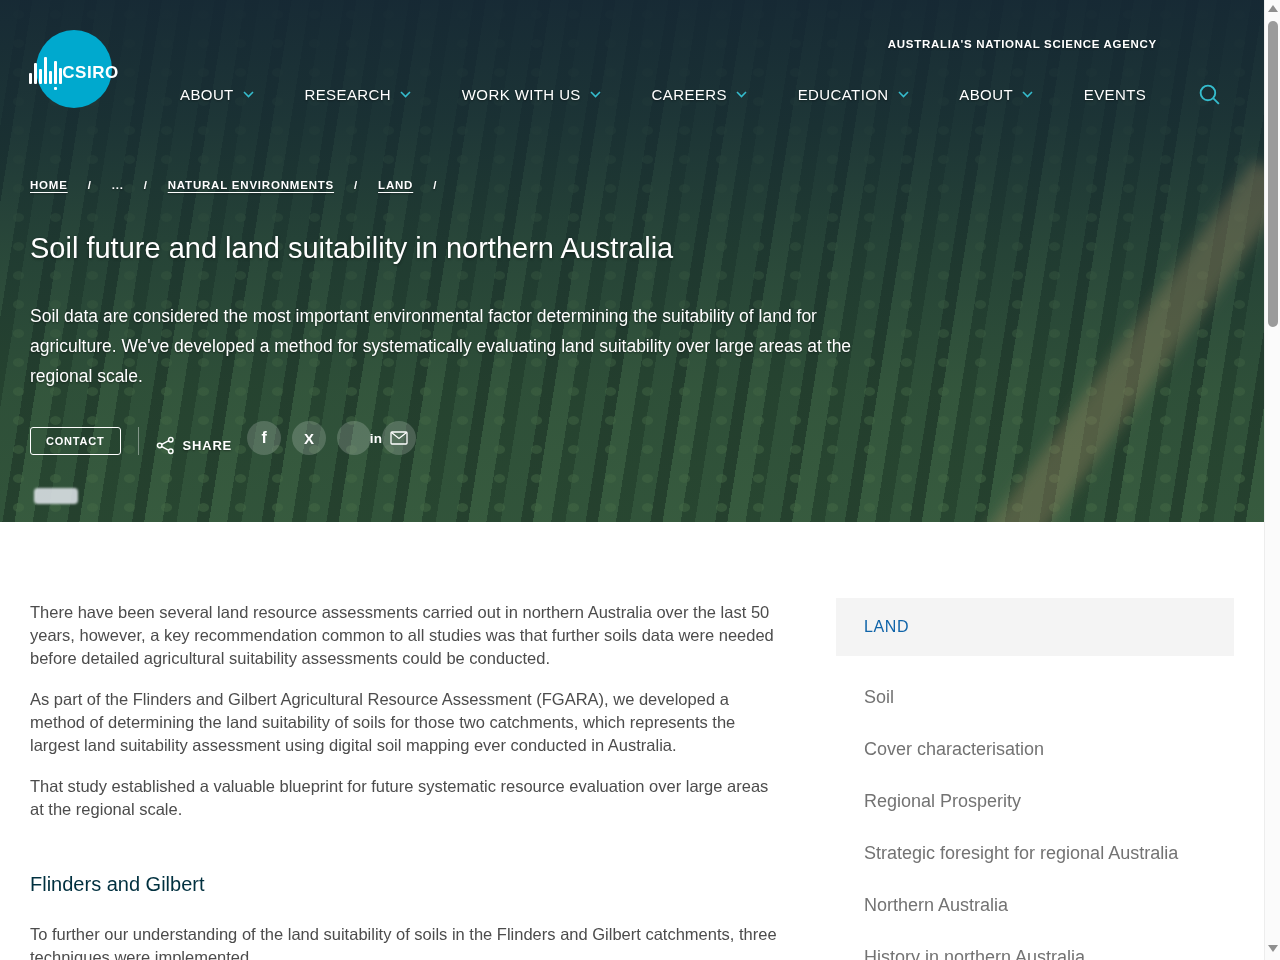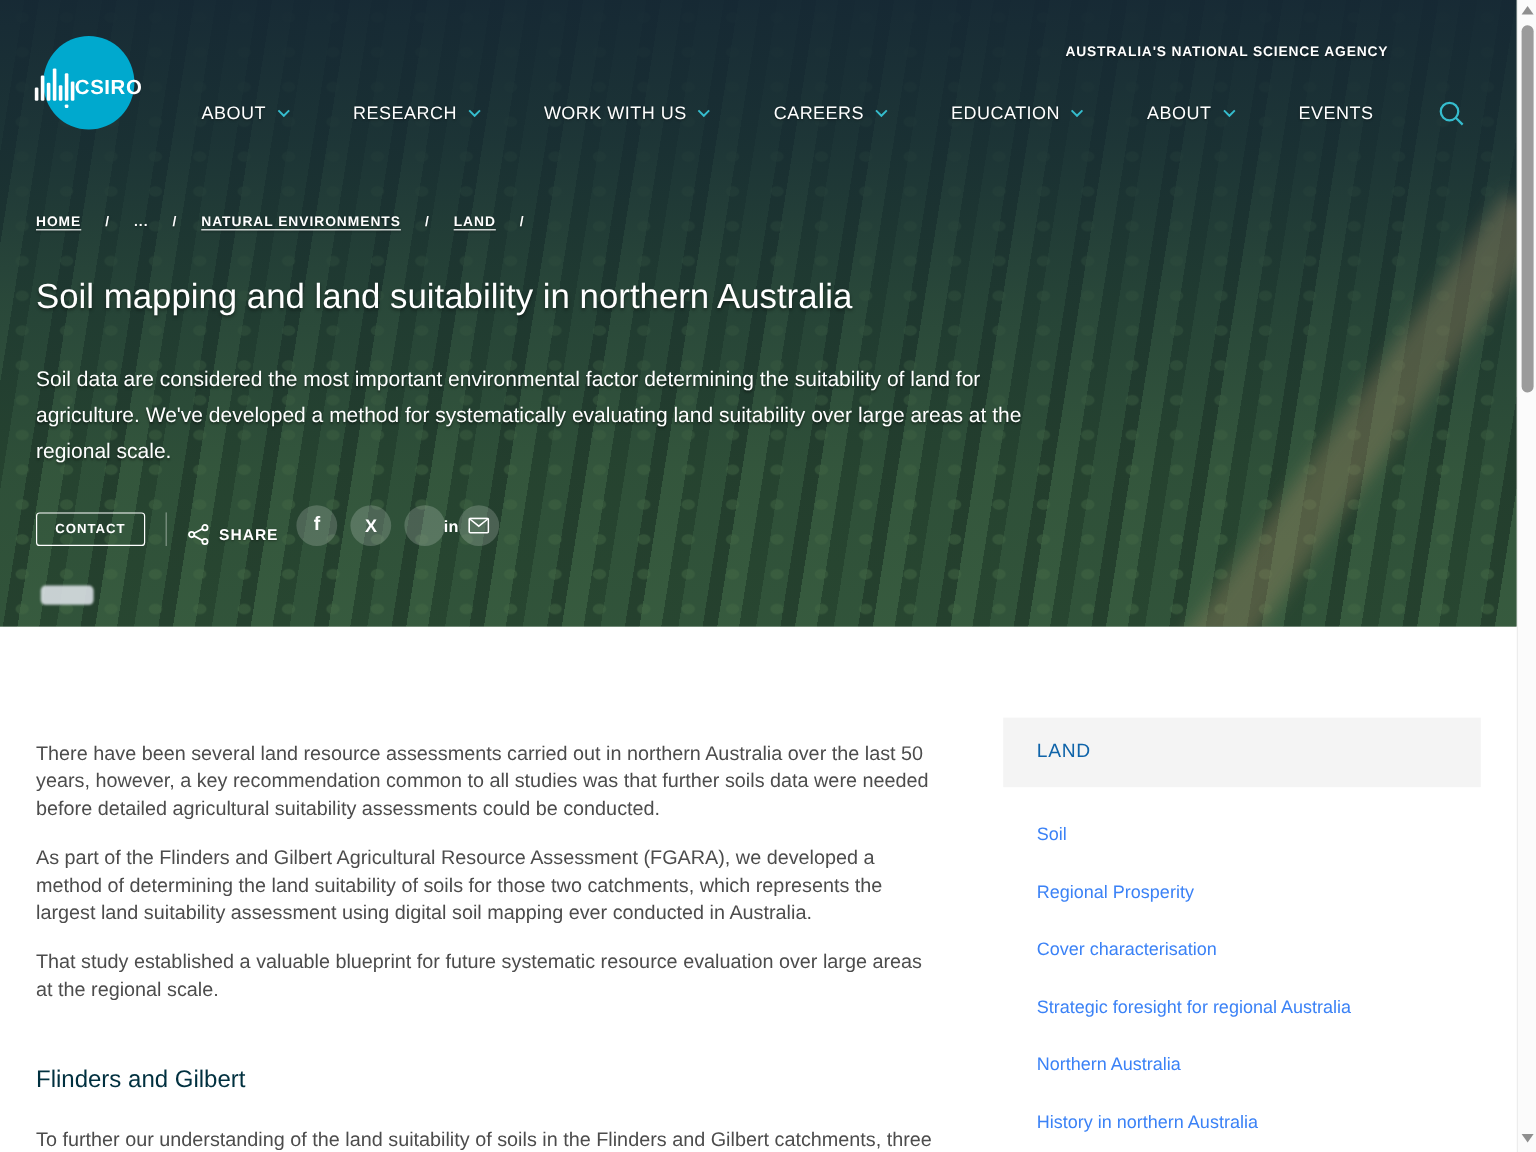--- a/index.html
+++ b/index.html
@@ -38,21 +38,21 @@
   .logo-dot { position:relative; }
   .logo-dot::after { content:""; position:absolute; left:0; bottom:-6px; width:3px; height:3px; background:#fff; border-radius:1px; }
   .logo-word { color:#fff; font-weight:bold; font-size:17px; letter-spacing:.5px; margin-top:7px; }
 
   
   .tagline {
     position:absolute; top:38px; right:107px; color:#fff; font-size:11.5px;
     letter-spacing:.7px; font-weight:bold; text-shadow:0 1px 2px rgba(0,0,0,.4);
   }
   .topnav {
-    position:absolute; top:82px; left:168px; right:42px; display:flex;
+    position:absolute; top:82px; left:180px; right:42px; display:flex;
     justify-content:space-between; align-items:center;text-align:right;
   }
   .nav-item {
     color:#fff; font-size:15px; letter-spacing:.4px; display:flex; align-items:center;
     gap:9px; cursor:pointer; text-shadow:0 1px 2px rgba(0,0,0,.4); white-space:nowrap;
   }
   .search-btn { cursor:pointer; display:flex; align-items:center; }
 
   
   .breadcrumb {
@@ -89,30 +89,30 @@
     width:34px; height:34px; border-radius:50%; background:rgba(255,255,255,.18);
     display:flex; align-items:center; justify-content:center; color:#fff; cursor:pointer;
   }
   .glyph-f { font-weight:bold; font-size:16px; }
   .glyph-x { font-weight:600; font-size:15px; }
   .glyph-in { font-weight:bold; font-size:13.5px; letter-spacing:.3px;padding-left:44px; }
 
   
   .main-wrap { position:absolute; top:522px; left:0; width:1264px; display:flex; padding:79px 30px 0 30px; }
   .article { width:760px; }
-  .article p { color:#4c4c4c; font-size:16.5px; line-height:23px; margin:16px 0 18px 0; max-width:748px; }
+  .article p { color:#4c4c4c; font-size:16.5px; line-height:23px; margin:0 0 18px 0; max-width:748px; }
   .article h2 { color:#00303f; font-size:20px; font-weight:400; margin:52px 0 27px 0; }
 
   .side-nav { margin-left:auto; width:398px; margin-top:-3px; }
   .side-header {
     background:#f4f4f4; padding:20px 0 20px 28px; color:#0f64a9; font-size:16px;
     letter-spacing:.6px; cursor:pointer;
   }
   .side-item {
-    margin-top:31px; padding-left:28px; color:#3b82f6; font-size:15px; cursor:pointer;
+    margin-top:31px; padding-left:28px; color:#737373; font-size:18px; cursor:pointer;
   }
 
   
   .scrollbar {
     position:absolute; top:0; right:0; width:16px; height:960px; background:#fbfbfb;
     border-left:1px solid #ededed;
   }
   .sb-up {
     position:absolute; top:5px; left:3px; width:0; height:0; cursor:pointer;
     border-left:5px solid transparent; border-right:5px solid transparent;
@@ -202,21 +202,21 @@
     <span class="crumb">HOME</span>
     <span class="crumb-sep">/</span>
     <span class="crumb no-underline">...</span>
     <span class="crumb-sep">/</span>
     <span class="crumb">NATURAL ENVIRONMENTS</span>
     <span class="crumb-sep">/</span>
     <span class="crumb">LAND</span>
     <span class="crumb-sep">/</span>
   </div>
 
-  <h1 class="hero-title">Soil mapping and land suitability in northern Australia</h1>
+  <h1 class="hero-title">Soil future and land suitability in northern Australia</h1>
   <p class="hero-intro">Soil data are considered the most important environmental factor determining the suitability of land for agriculture. We've developed a method for systematically evaluating land suitability over large areas at the regional scale.</p>
 
   <div class="action-row">
     <button class="contact-btn">CONTACT</button>
     <span class="vdivider"></span>
     <span class="share-group">
       <svg width="19" height="19" viewBox="0 0 18 18" fill="none" stroke="#ffffff" stroke-width="1.4">
           <circle cx="3.5" cy="9" r="2.1"></circle>
           <circle cx="14" cy="3.5" r="2.1"></circle>
           <circle cx="14" cy="14.5" r="2.1"></circle>
@@ -249,22 +249,22 @@
     <p>There have been several land resource assessments carried out in northern Australia over the last 50 years, however, a key recommendation common to all studies was that further soils data were needed before detailed agricultural suitability assessments could be conducted.</p>
     <p>As part of the Flinders and Gilbert Agricultural Resource Assessment (FGARA), we developed a method of determining the land suitability of soils for those two catchments, which represents the largest land suitability assessment using digital soil mapping ever conducted in Australia.</p>
     <p>That study established a valuable blueprint for future systematic resource evaluation over large areas at the regional scale.</p>
     <h2>Flinders and Gilbert</h2>
     <p>To further our understanding of the land suitability of soils in the Flinders and Gilbert catchments, three techniques were implemented</p>
   </div>
 
   <div class="side-nav">
     <div class="side-header">LAND</div>
     <div class="side-item">Soil</div>
+    <div class="side-item">Cover characterisation</div>
     <div class="side-item">Regional Prosperity</div>
-    <div class="side-item">Cover characterisation</div>
     <div class="side-item">Strategic foresight for regional Australia</div>
     <div class="side-item">Northern Australia</div>
     <div class="side-item">History in northern Australia</div>
   </div>
 </div>
 
 <div class="scrollbar">
   <div class="sb-up"></div>
   <div class="sb-thumb"></div>
   <div class="sb-down"></div>

